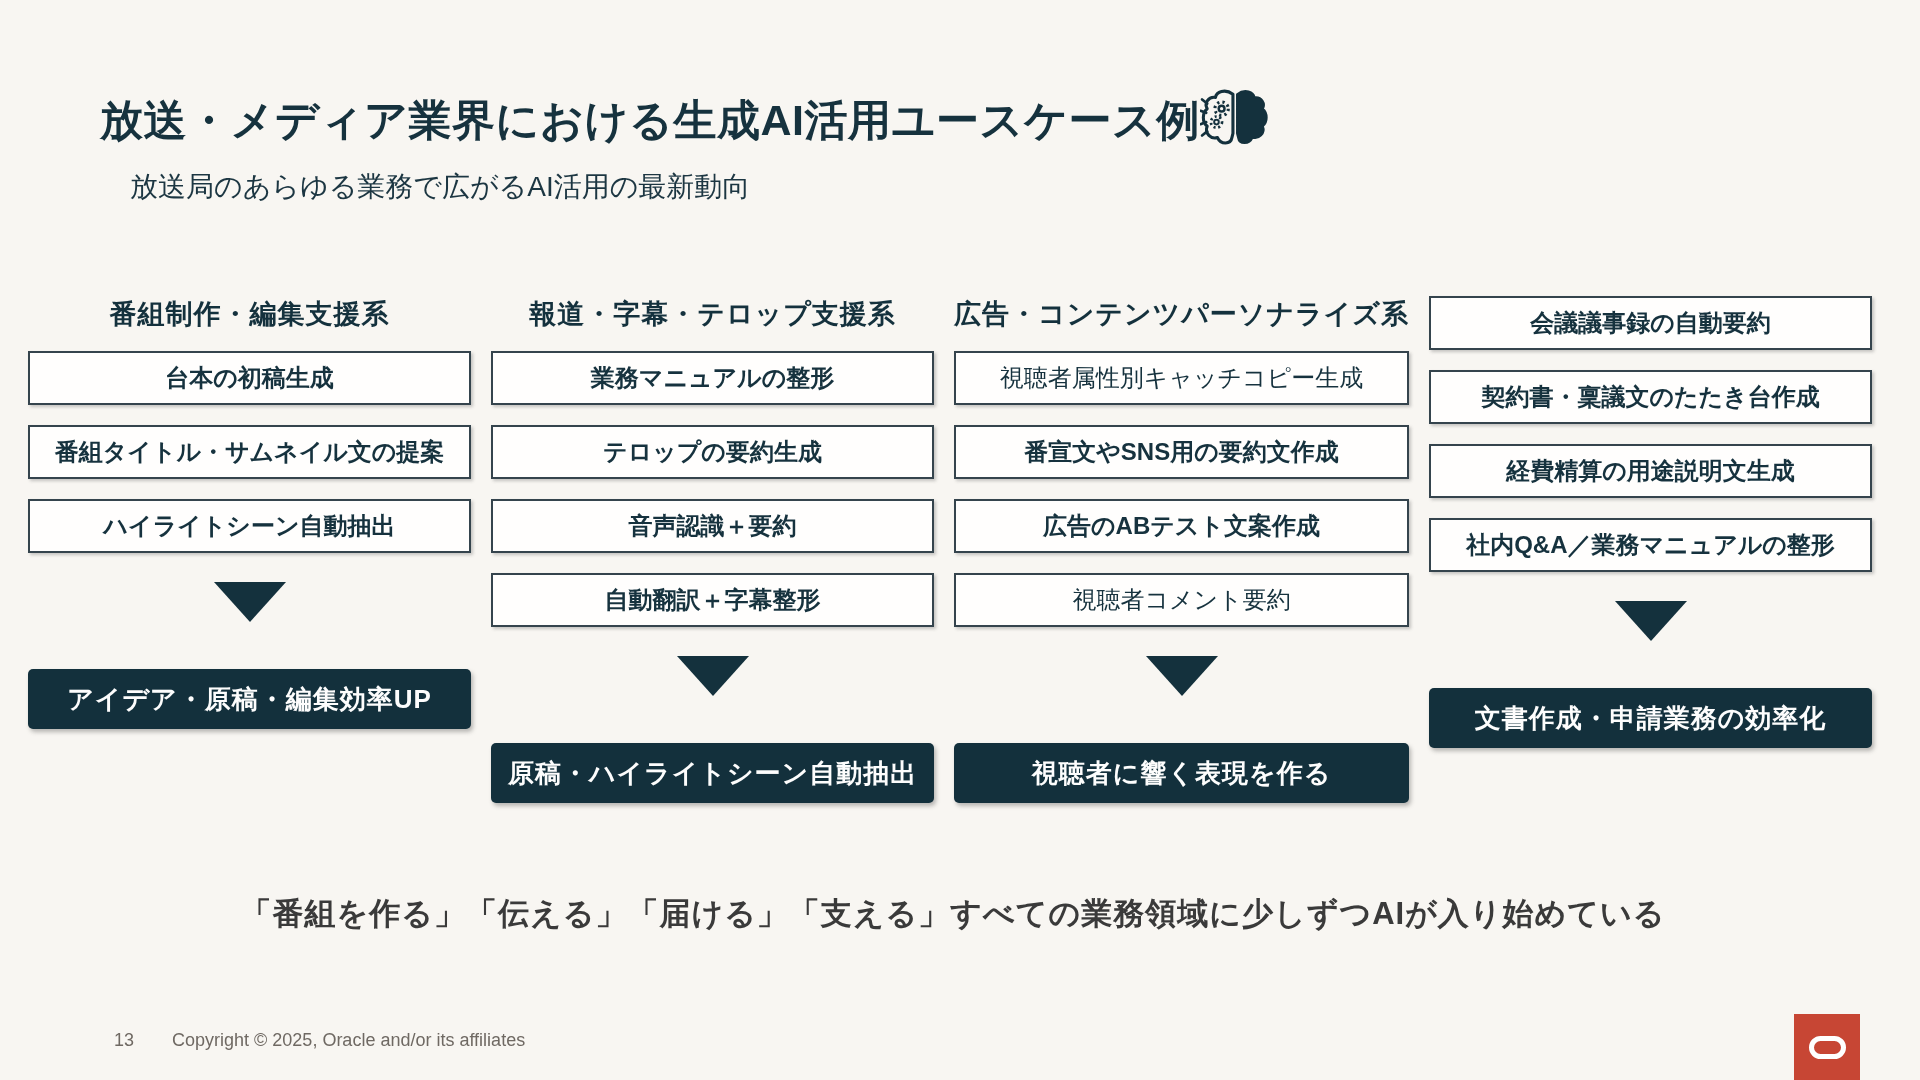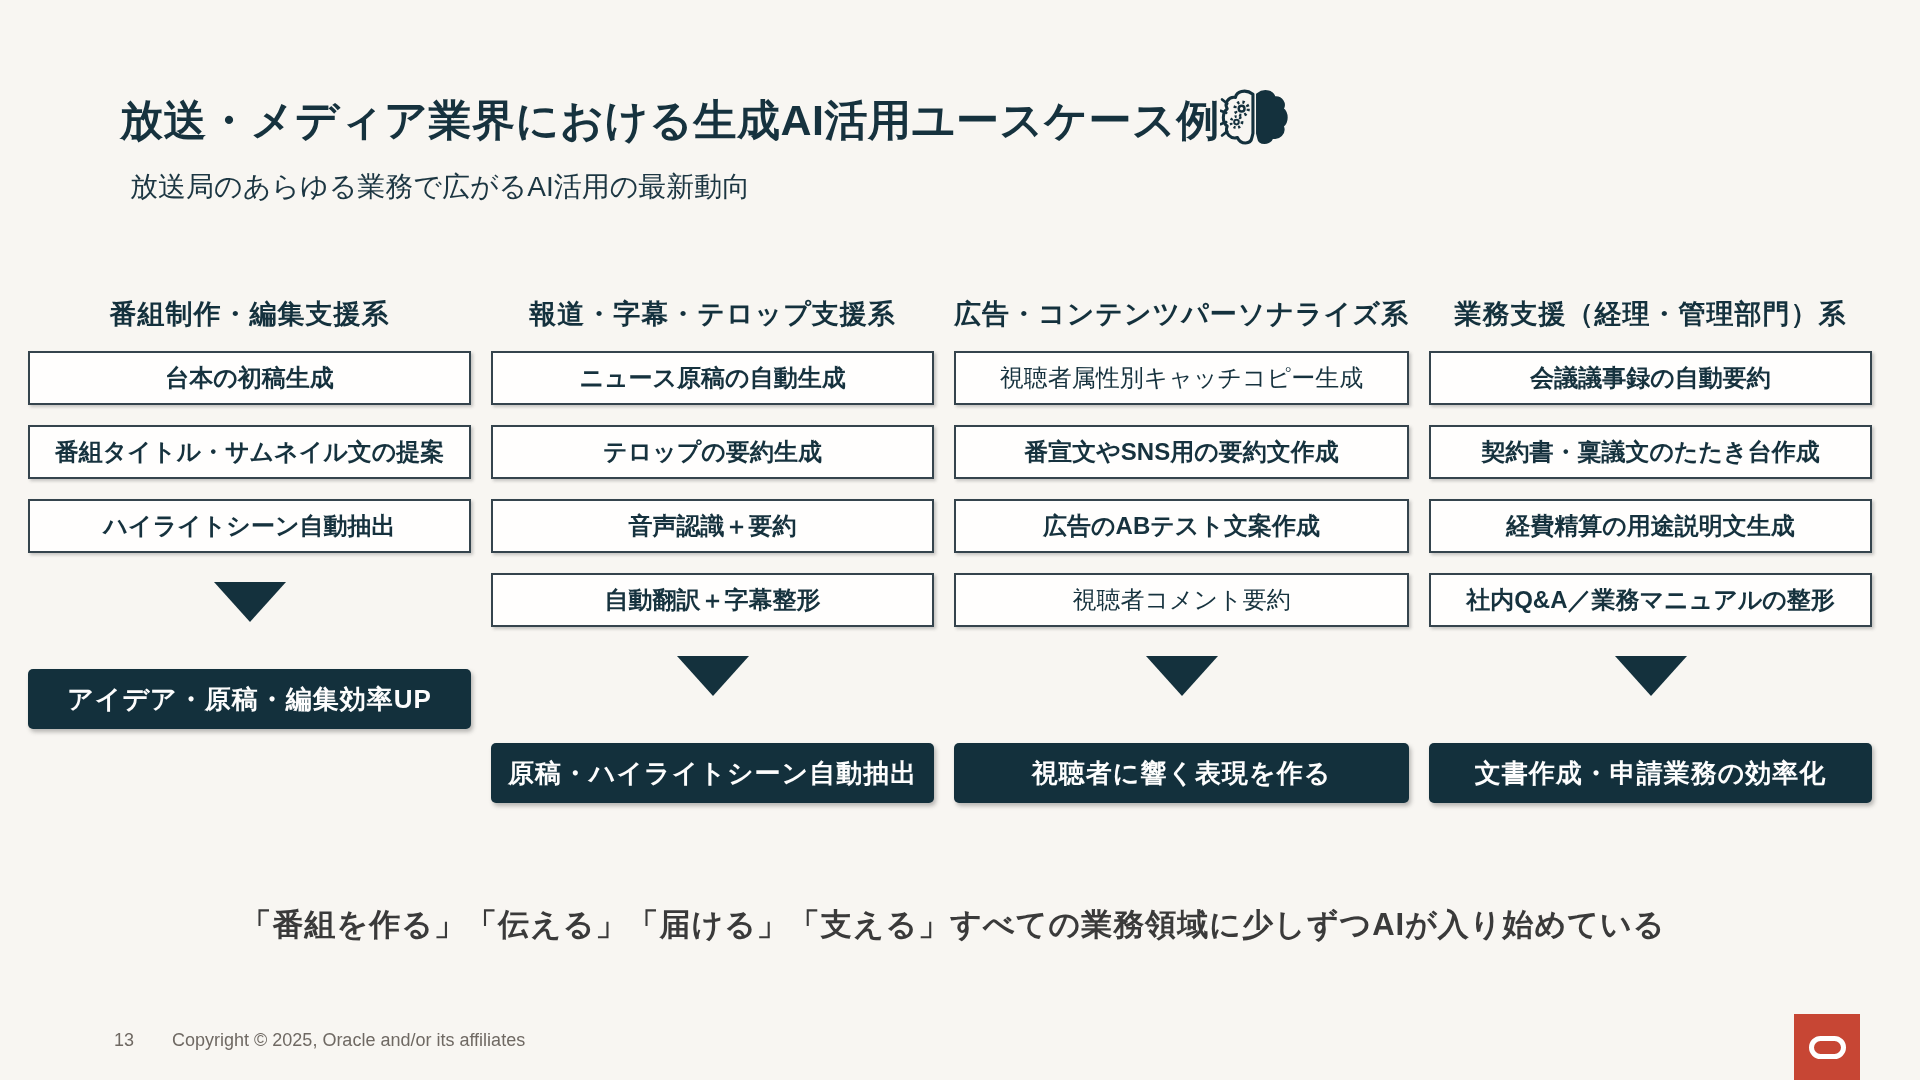--- a/index.html
+++ b/index.html
@@ -7,21 +7,21 @@
     width:1920px;height:1080px;
     background:#f8f6f2;
     font-family:"Liberation Sans",sans-serif;
     position:relative;overflow:hidden;
     color:#16323e;
   }
   .slide{position:absolute;inset:0;}
 
   
   .title-block{position:absolute;left:100px;top:88px;}
-  .title-row{display:flex;align-items:center;gap:0;margin-left:20px;}
+  .title-row{display:flex;align-items:center;gap:0;}
   .page-title{
     margin:0;font-size:43px;font-weight:800;letter-spacing:0.5px;
     color:#16323e;white-space:nowrap;
   }
   .brain-icon{flex:0 0 auto;}
   .page-subtitle{
     margin:14px 0 0 30px;font-size:28px;font-weight:400;
     color:#1c3642;white-space:nowrap;
   }
 
@@ -56,21 +56,21 @@
     margin-top:47px;height:60px;
     background:#13303c;border-radius:5px;
     box-shadow:2px 3px 4px rgba(60,60,60,0.35);
     display:flex;align-items:center;justify-content:center;
     font-size:26px;font-weight:700;color:#fdfdfd;
     letter-spacing:1px;white-space:nowrap;text-align:center;
   }
 
   
   .summary{
-    position:absolute;left:0;right:14px;top:889px;margin:15px;
+    position:absolute;left:0;right:14px;top:889px;margin:4px;
     text-align:center;
     font-size:31px;font-weight:800;color:#3a3a3a;
     letter-spacing:1px;white-space:nowrap;
   }
 
   
   .footer{
     position:absolute;left:114px;top:1030px;
     display:flex;align-items:baseline;gap:38px;
     font-size:18px;color:#6f6963;
@@ -129,21 +129,21 @@
       <div class="item">番組タイトル・サムネイル文の提案</div>
       <div class="item">ハイライトシーン自動抽出</div>
       <div class="arrow-wrap">
           <span class="down-arrow"></span>
         </div>
       <div class="result">アイデア・原稿・編集効率UP</div>
     </div>
 
     <div class="col">
       <h2 class="col-header">報道・字幕・テロップ支援系</h2>
-      <div class="item">ニュース原稿の自動生成</div>
+      <div class="item">業務マニュアルの整形</div>
       <div class="item">テロップの要約生成</div>
       <div class="item">音声認識＋要約</div>
       <div class="item">自動翻訳＋字幕整形</div>
       <div class="arrow-wrap">
           <span class="down-arrow"></span>
         </div>
       <div class="result">原稿・ハイライトシーン自動抽出</div>
     </div>
 
     <div class="col">
@@ -152,21 +152,20 @@
       <div class="item">番宣文やSNS用の要約文作成</div>
       <div class="item">広告のABテスト文案作成</div>
       <div class="item light">視聴者コメント要約</div>
       <div class="arrow-wrap">
           <span class="down-arrow"></span>
         </div>
       <div class="result">視聴者に響く表現を作る</div>
     </div>
 
     <div class="col">
-      <h2 class="col-header">業務支援（経理・管理部門）系</h2>
       <div class="item">会議議事録の自動要約</div>
       <div class="item">契約書・稟議文のたたき台作成</div>
       <div class="item">経費精算の用途説明文生成</div>
       <div class="item">社内Q&amp;A／業務マニュアルの整形</div>
       <div class="arrow-wrap">
           <span class="down-arrow"></span>
         </div>
       <div class="result">文書作成・申請業務の効率化</div>
     </div>
 

